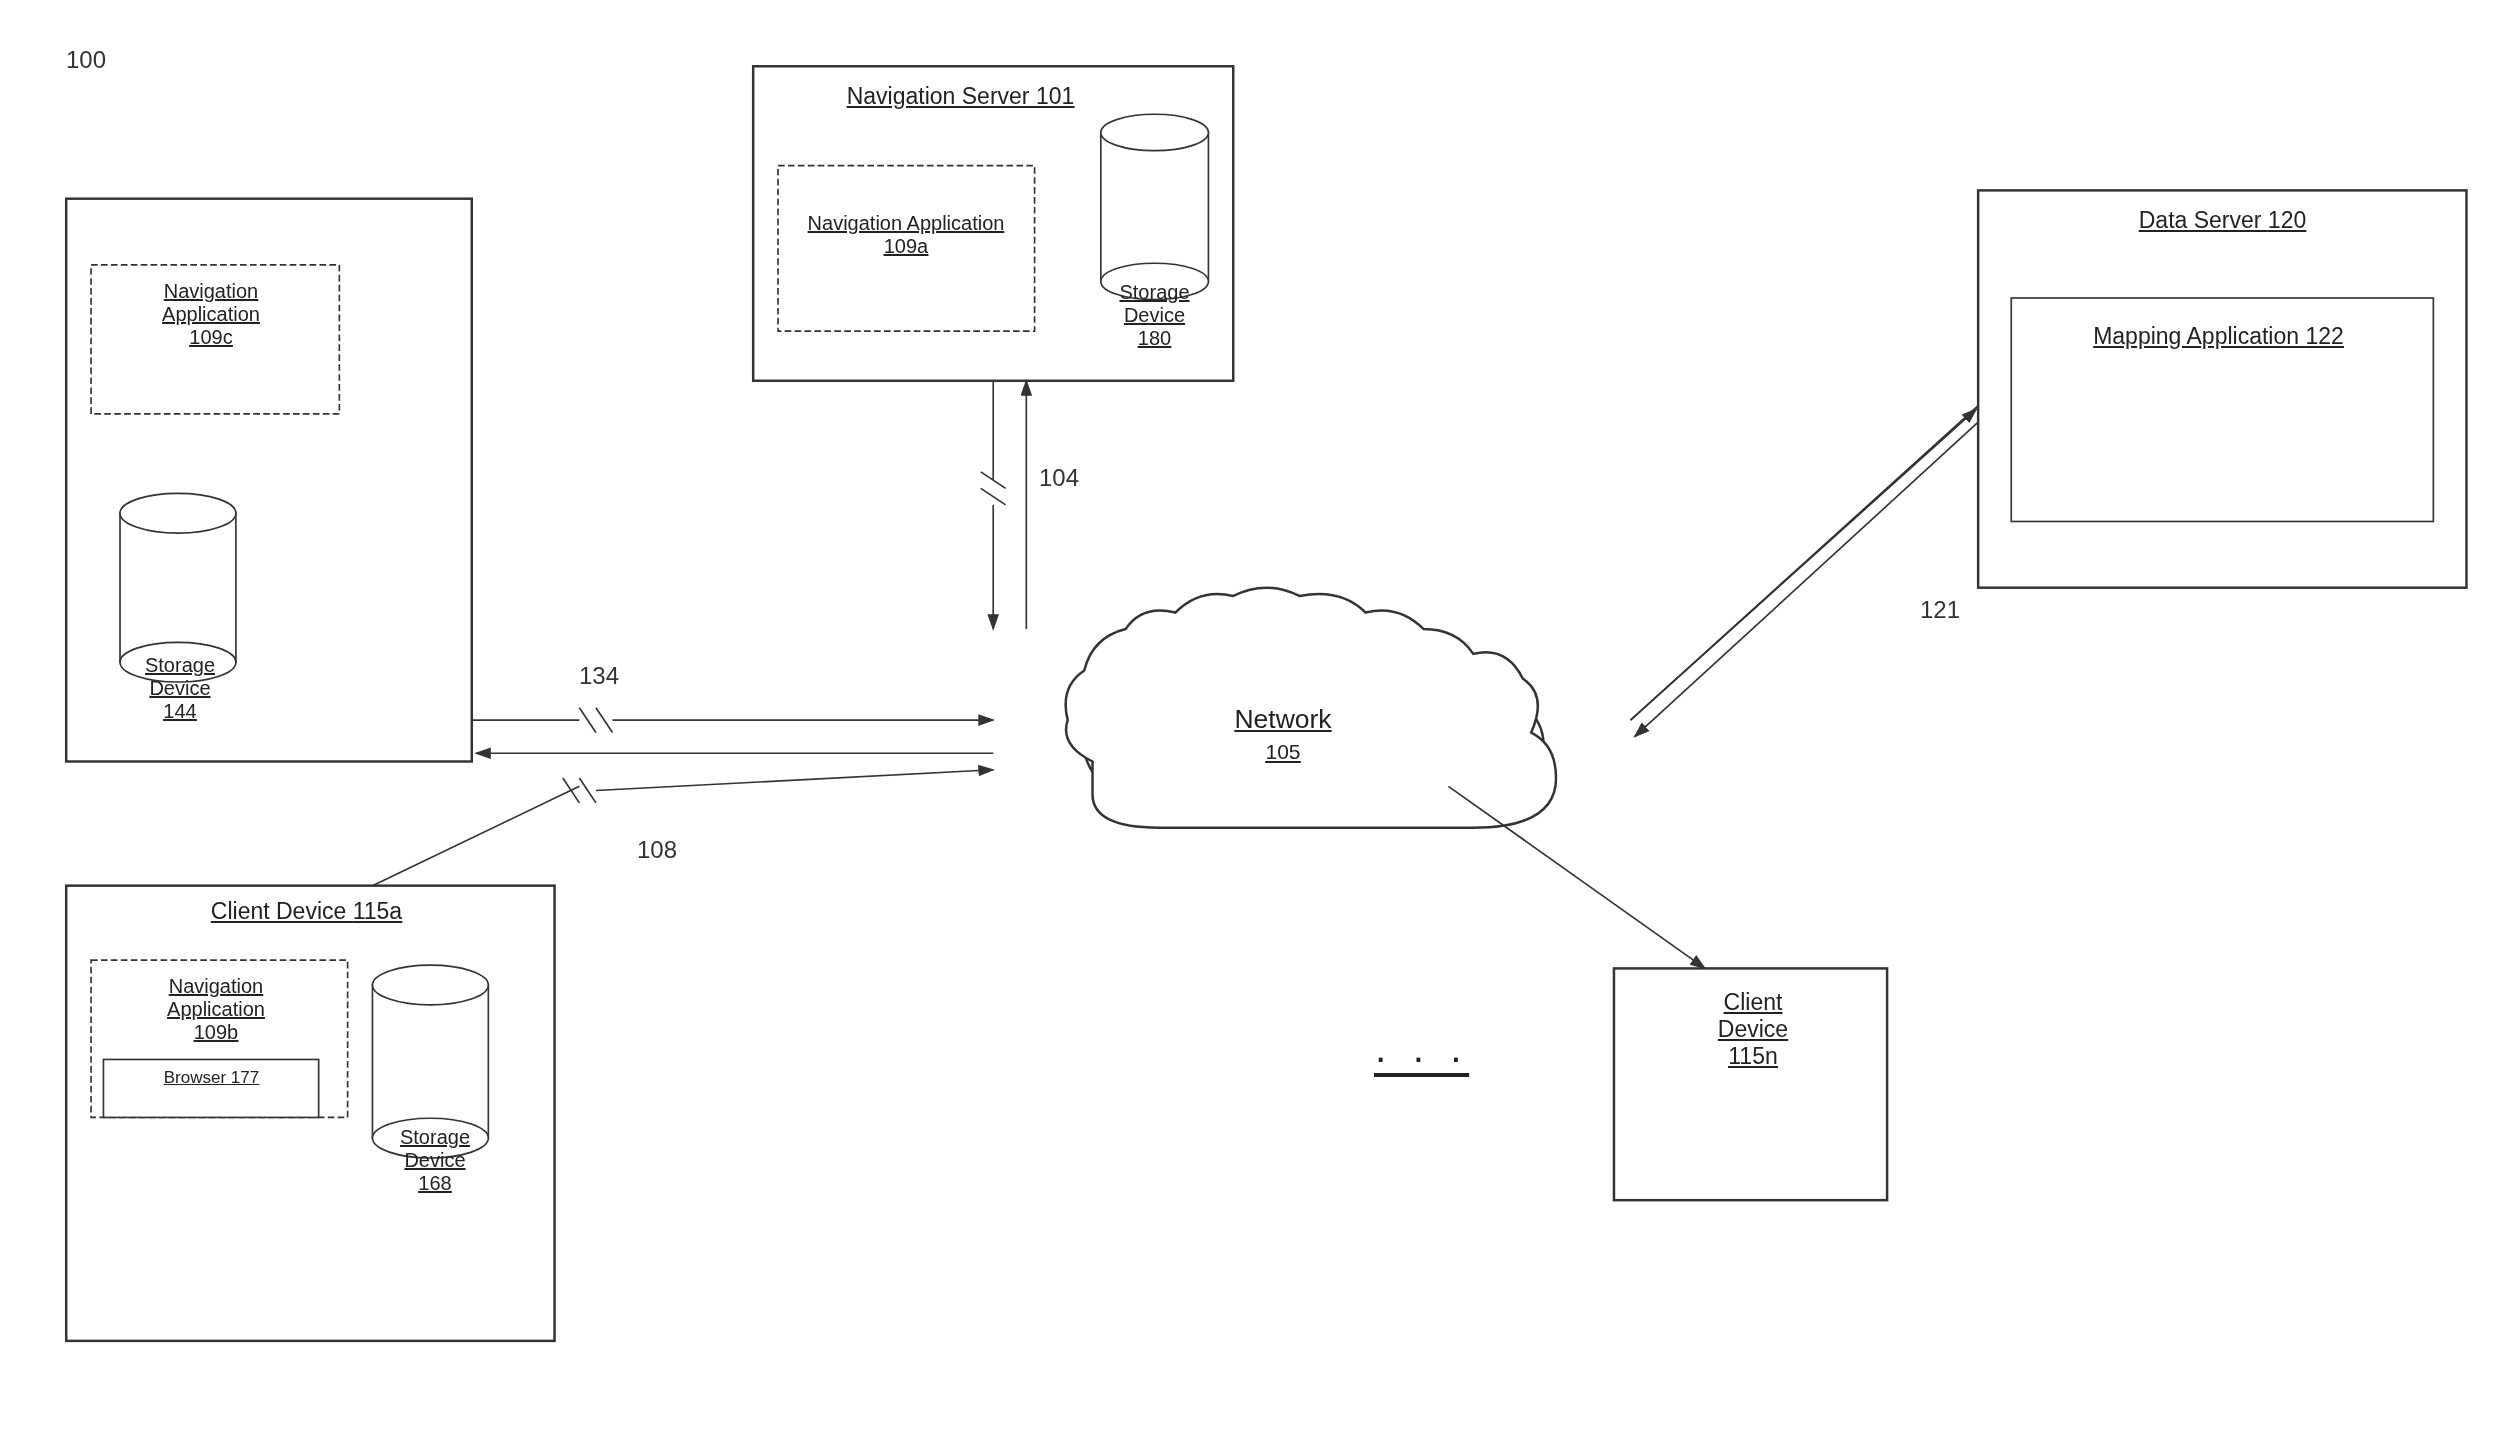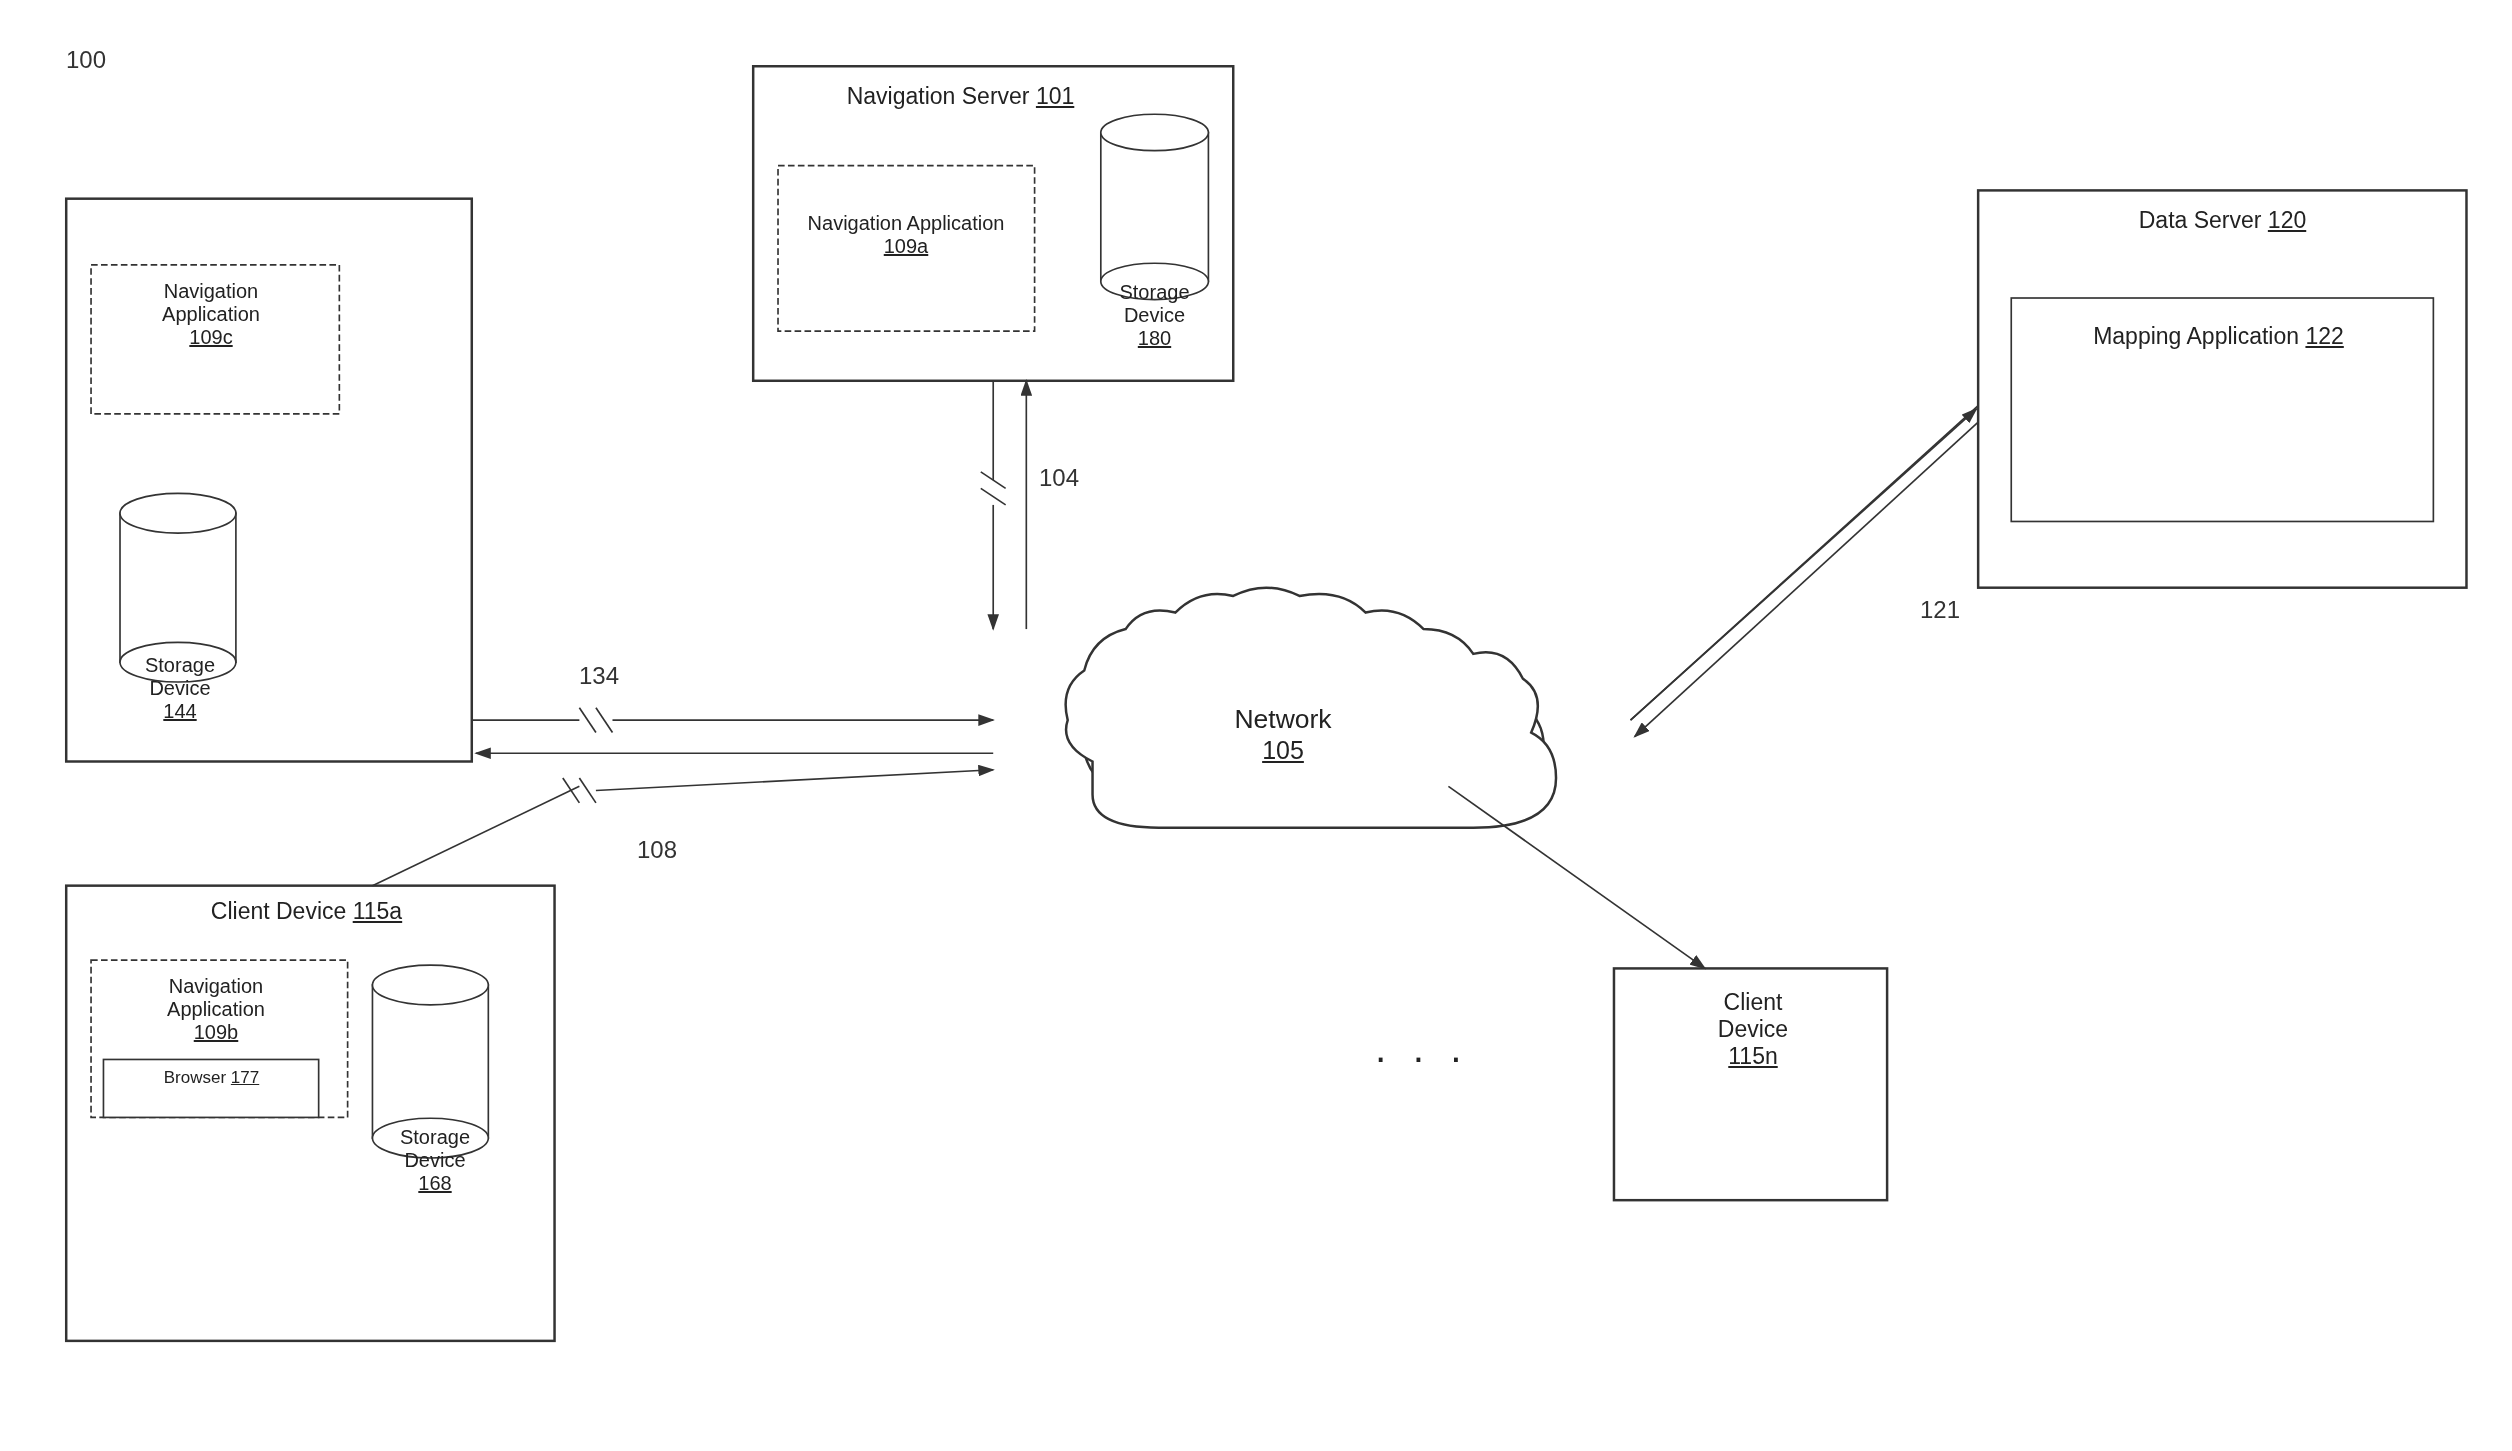--- a/index.html
+++ b/index.html
@@ -16,20 +16,21 @@
       top: 0; left: 0;
       width: 2512px;
       height: 1451px;
     }
     .box-label {
       position: absolute;
       font-size: 23px;
       color: #222;
       text-align: center;
       font-family: Arial, sans-serif;
+      text-decoration: underline;
     }
     .underline {
       text-decoration: underline;
     }
     
     .overlay-svg {
       position: absolute;
       top: 0; left: 0;
       width: 2512px;
       height: 1451px;
@@ -162,21 +163,21 @@
 
   <div class="box-label" style="left:95px; top:280px; width:232px; text-align:center; font-size:20px;">
     Navigation<br>Application<br><span class="underline">109c</span>
   </div>
 
   <div class="box-label" style="left:116px; top:654px; width:128px; text-align:center; font-size:20px;">
     Storage<br>Device<br><span class="underline">144</span>
   </div>
 
   <div class="box-label" style="left:1192px; top:704px; width:182px; text-align:center; font-size:26.5px;">
-    Network<br><span class="underline" style="font-size:25px;text-align:center;">105</span>
+    Network<br><span class="underline" style="font-size:21px;text-align:center;">105</span>
   </div>
 
   <div class="box-label" style="left:1995px; top:207px; width:455px; text-align:center;">
     Data Server <span class="underline">120</span>
   </div>
 
   <div class="box-label" style="left:2024px; top:323px; width:389px; ">
     Mapping Application <span class="underline">122</span>
   </div>
 

